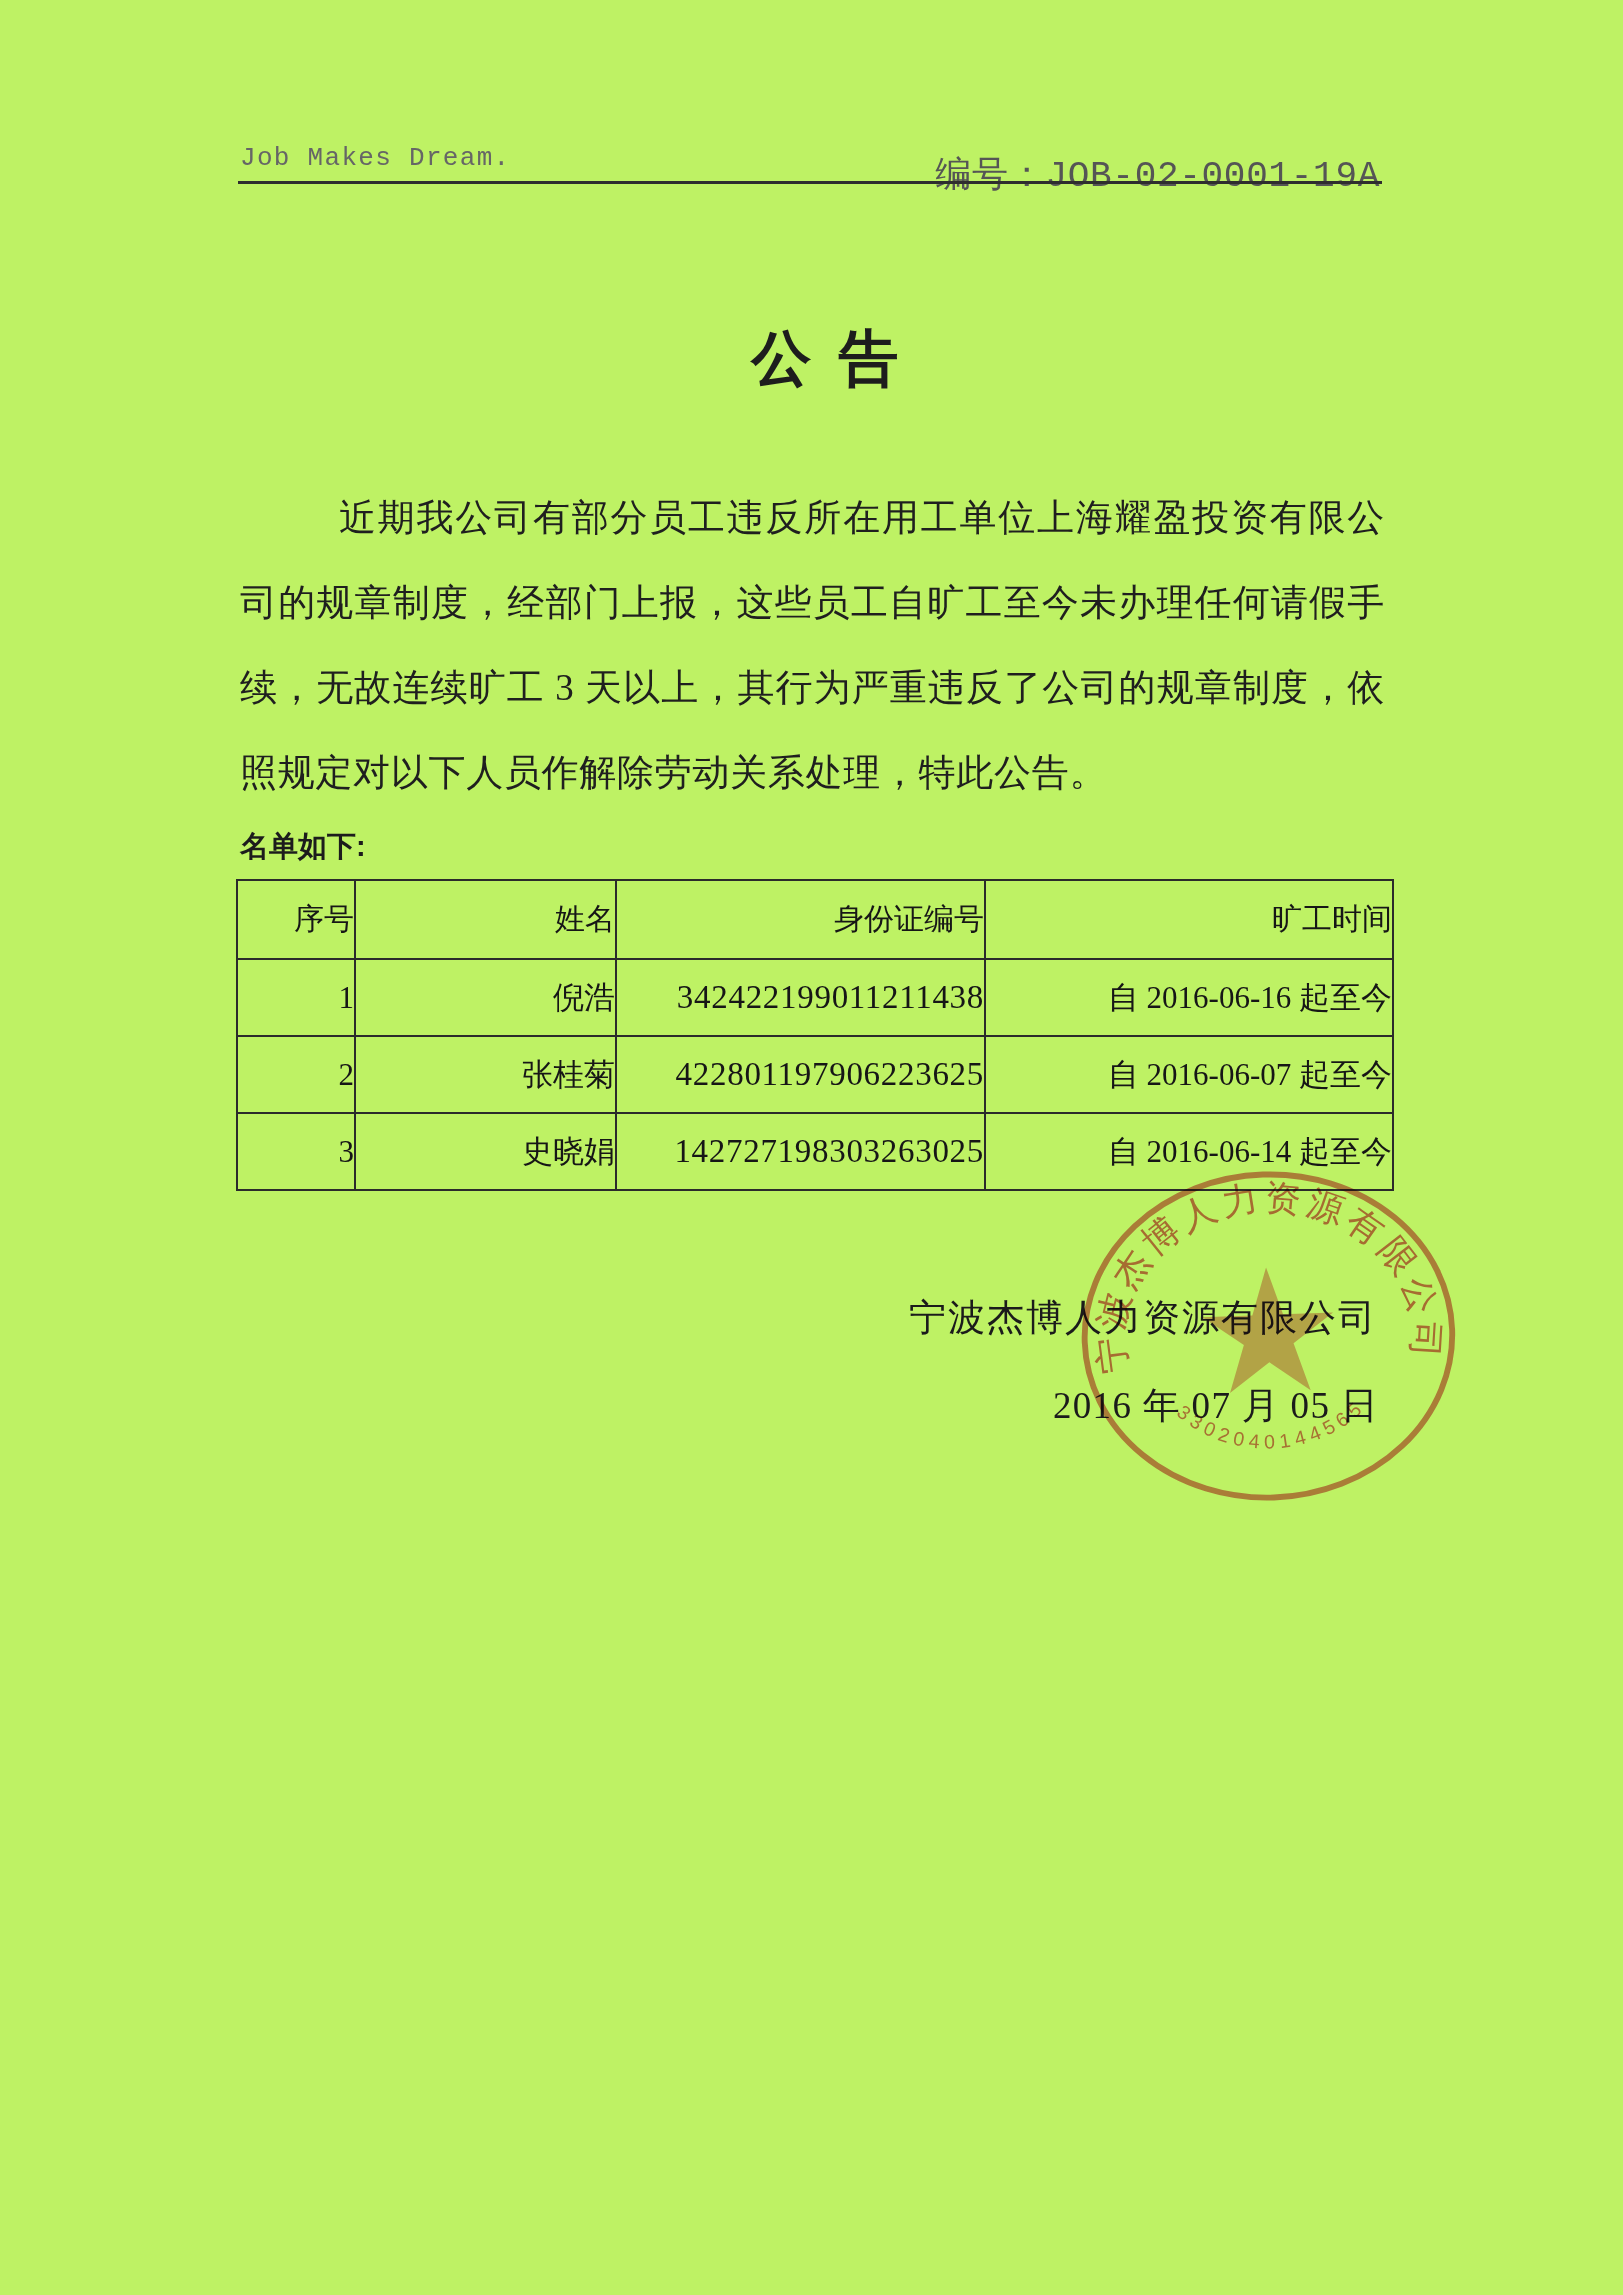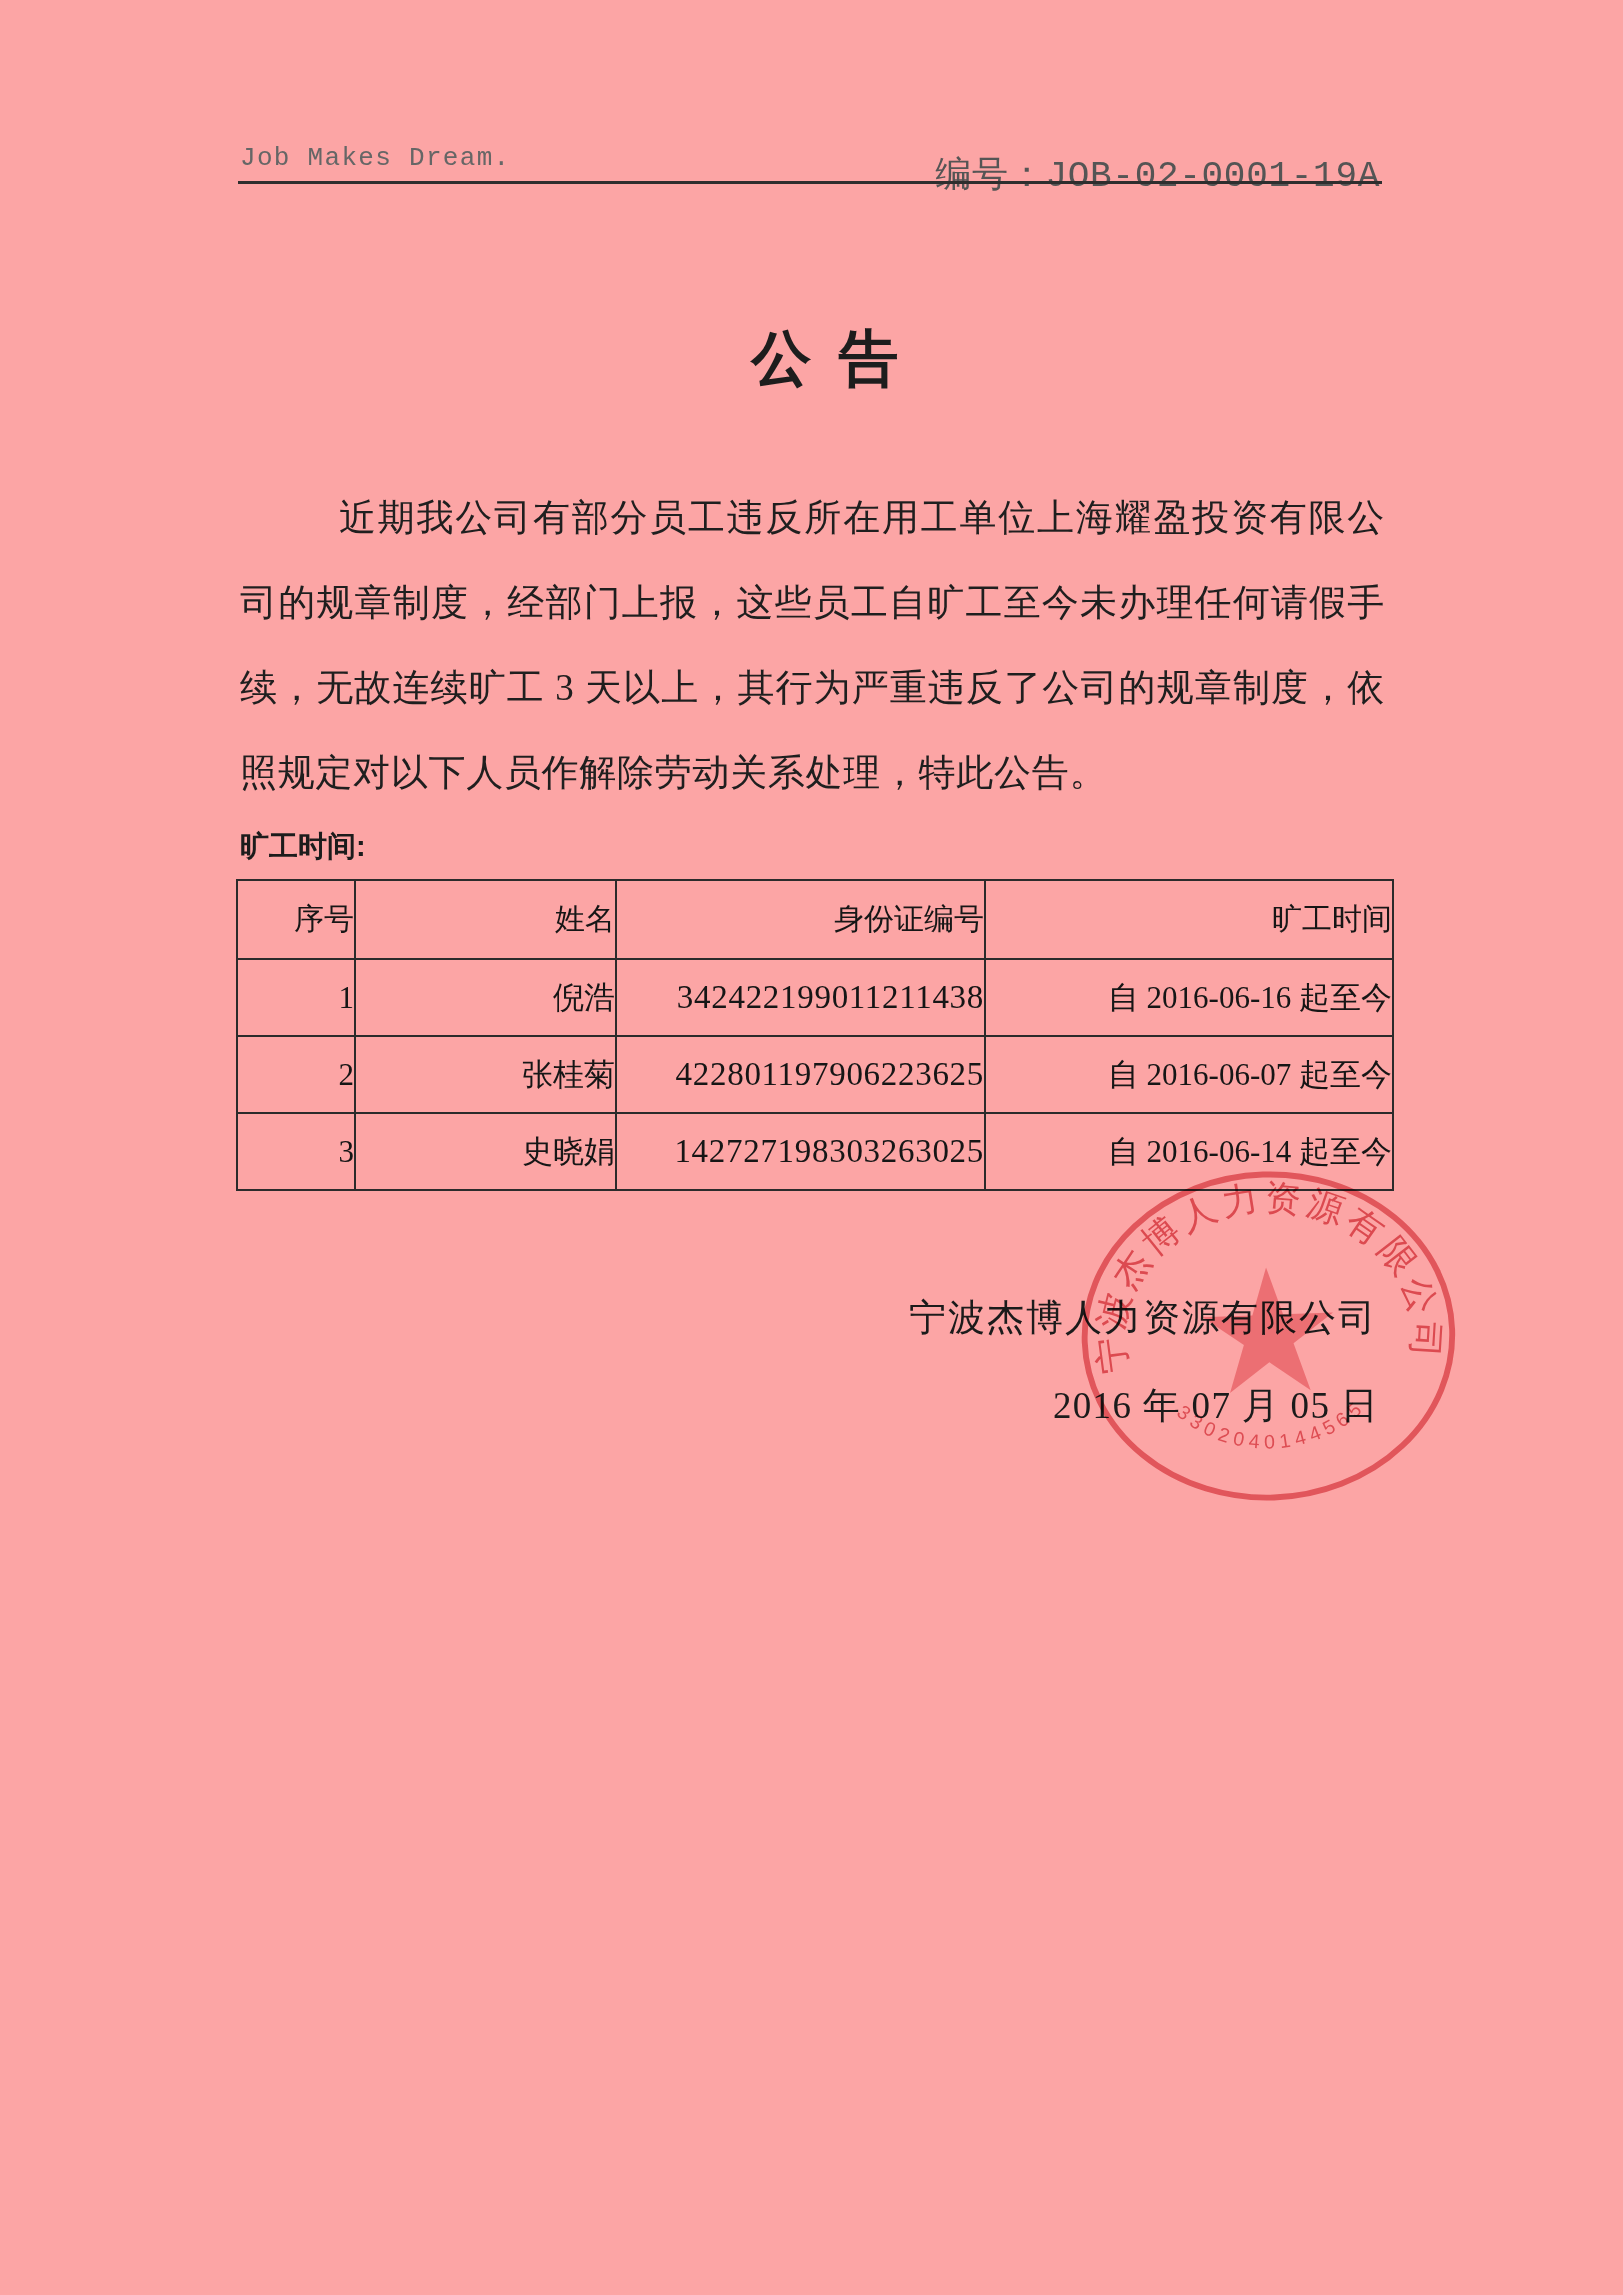--- a/index.html
+++ b/index.html
@@ -1,19 +1,19 @@
 <!DOCTYPE html>
 <html style="font-size:10.5px"><head>
 <meta charset="utf-8">
 <style>
   html,body{margin:0;padding:0;background:#e9e9e9;}
   .page{
     position:relative;
     width:1623px;height:2295px;
-    background:#fca5a5;
+    background:#bef264;
     overflow:hidden;
     font-family:"Liberation Serif","DejaVu Serif",serif;
     color:#222;
   }
   
   .hdr-slogan{
     position:absolute;left:240px;top:143px;
     font-family:"Liberation Mono","DejaVu Sans Mono",monospace;
     font-size:26px;letter-spacing:1.3px;color:#666;
   }
@@ -100,21 +100,21 @@
 
   <h1 class="doc-title">公 告</h1>
 
   <div class="body-text">
     <div class="body-line first">近期我公司有部分员工违反所在用工单位上海耀盈投资有限公</div>
     <div class="body-line">司的规章制度，经部门上报，这些员工自旷工至今未办理任何请假手</div>
     <div class="body-line">续，无故连续旷工 3 天以上，其行为严重违反了公司的规章制度，依</div>
     <div class="body-line last">照规定对以下人员作解除劳动关系处理，特此公告。</div>
   </div>
 
-  <div class="list-label">旷工时间:</div>
+  <div class="list-label">名单如下:</div>
 
   <table class="roster">
     <colgroup>
       <col style="width:118px">
         <col style="width:261px">
         <col style="width:369px">
         <col style="width:408px">
     </colgroup>
     <thead>
       <tr>

